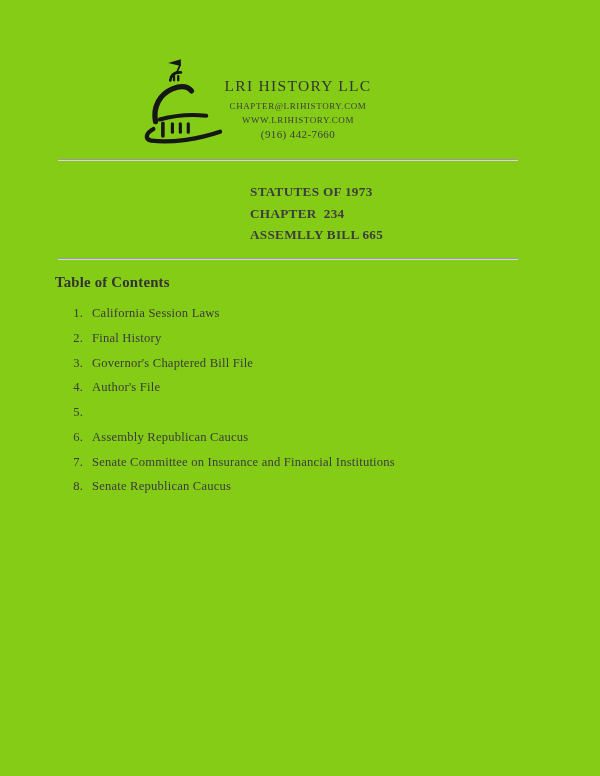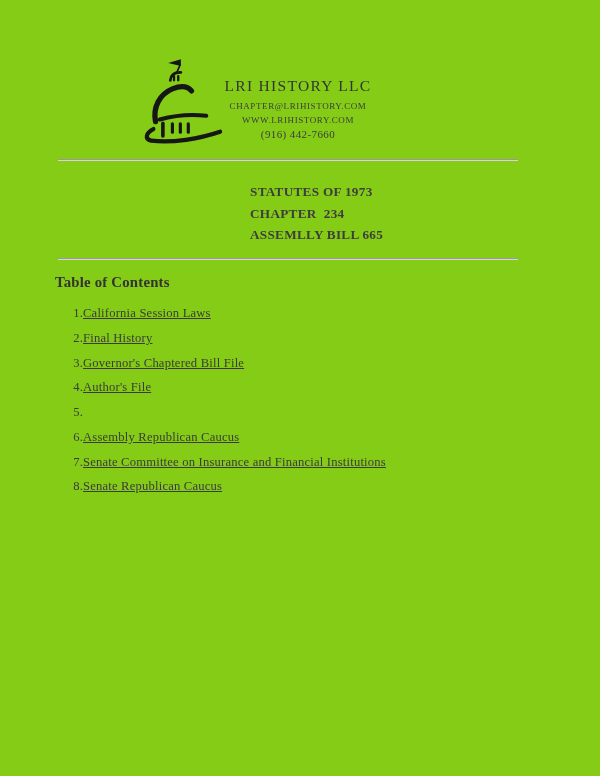--- a/index.html
+++ b/index.html
@@ -103,22 +103,22 @@
     font-size: 12.6px;
     letter-spacing: 0.2px;
     color: #3b3b3b;
   }
   .toc-num {
     width: 28px;
     text-align: right;
     flex: 0 0 28px;
   }
   .toc-label {
+    margin-left: 9px;
     white-space: nowrap;
-    text-decoration: underline;
   }
 </style>
 </head>
 <body>
 
 <div class="page">
 
   <div>
     <svg class="logo" viewBox="0 0 80 85" fill="none" stroke="#161616" stroke-linecap="round" stroke-linejoin="round">
 

